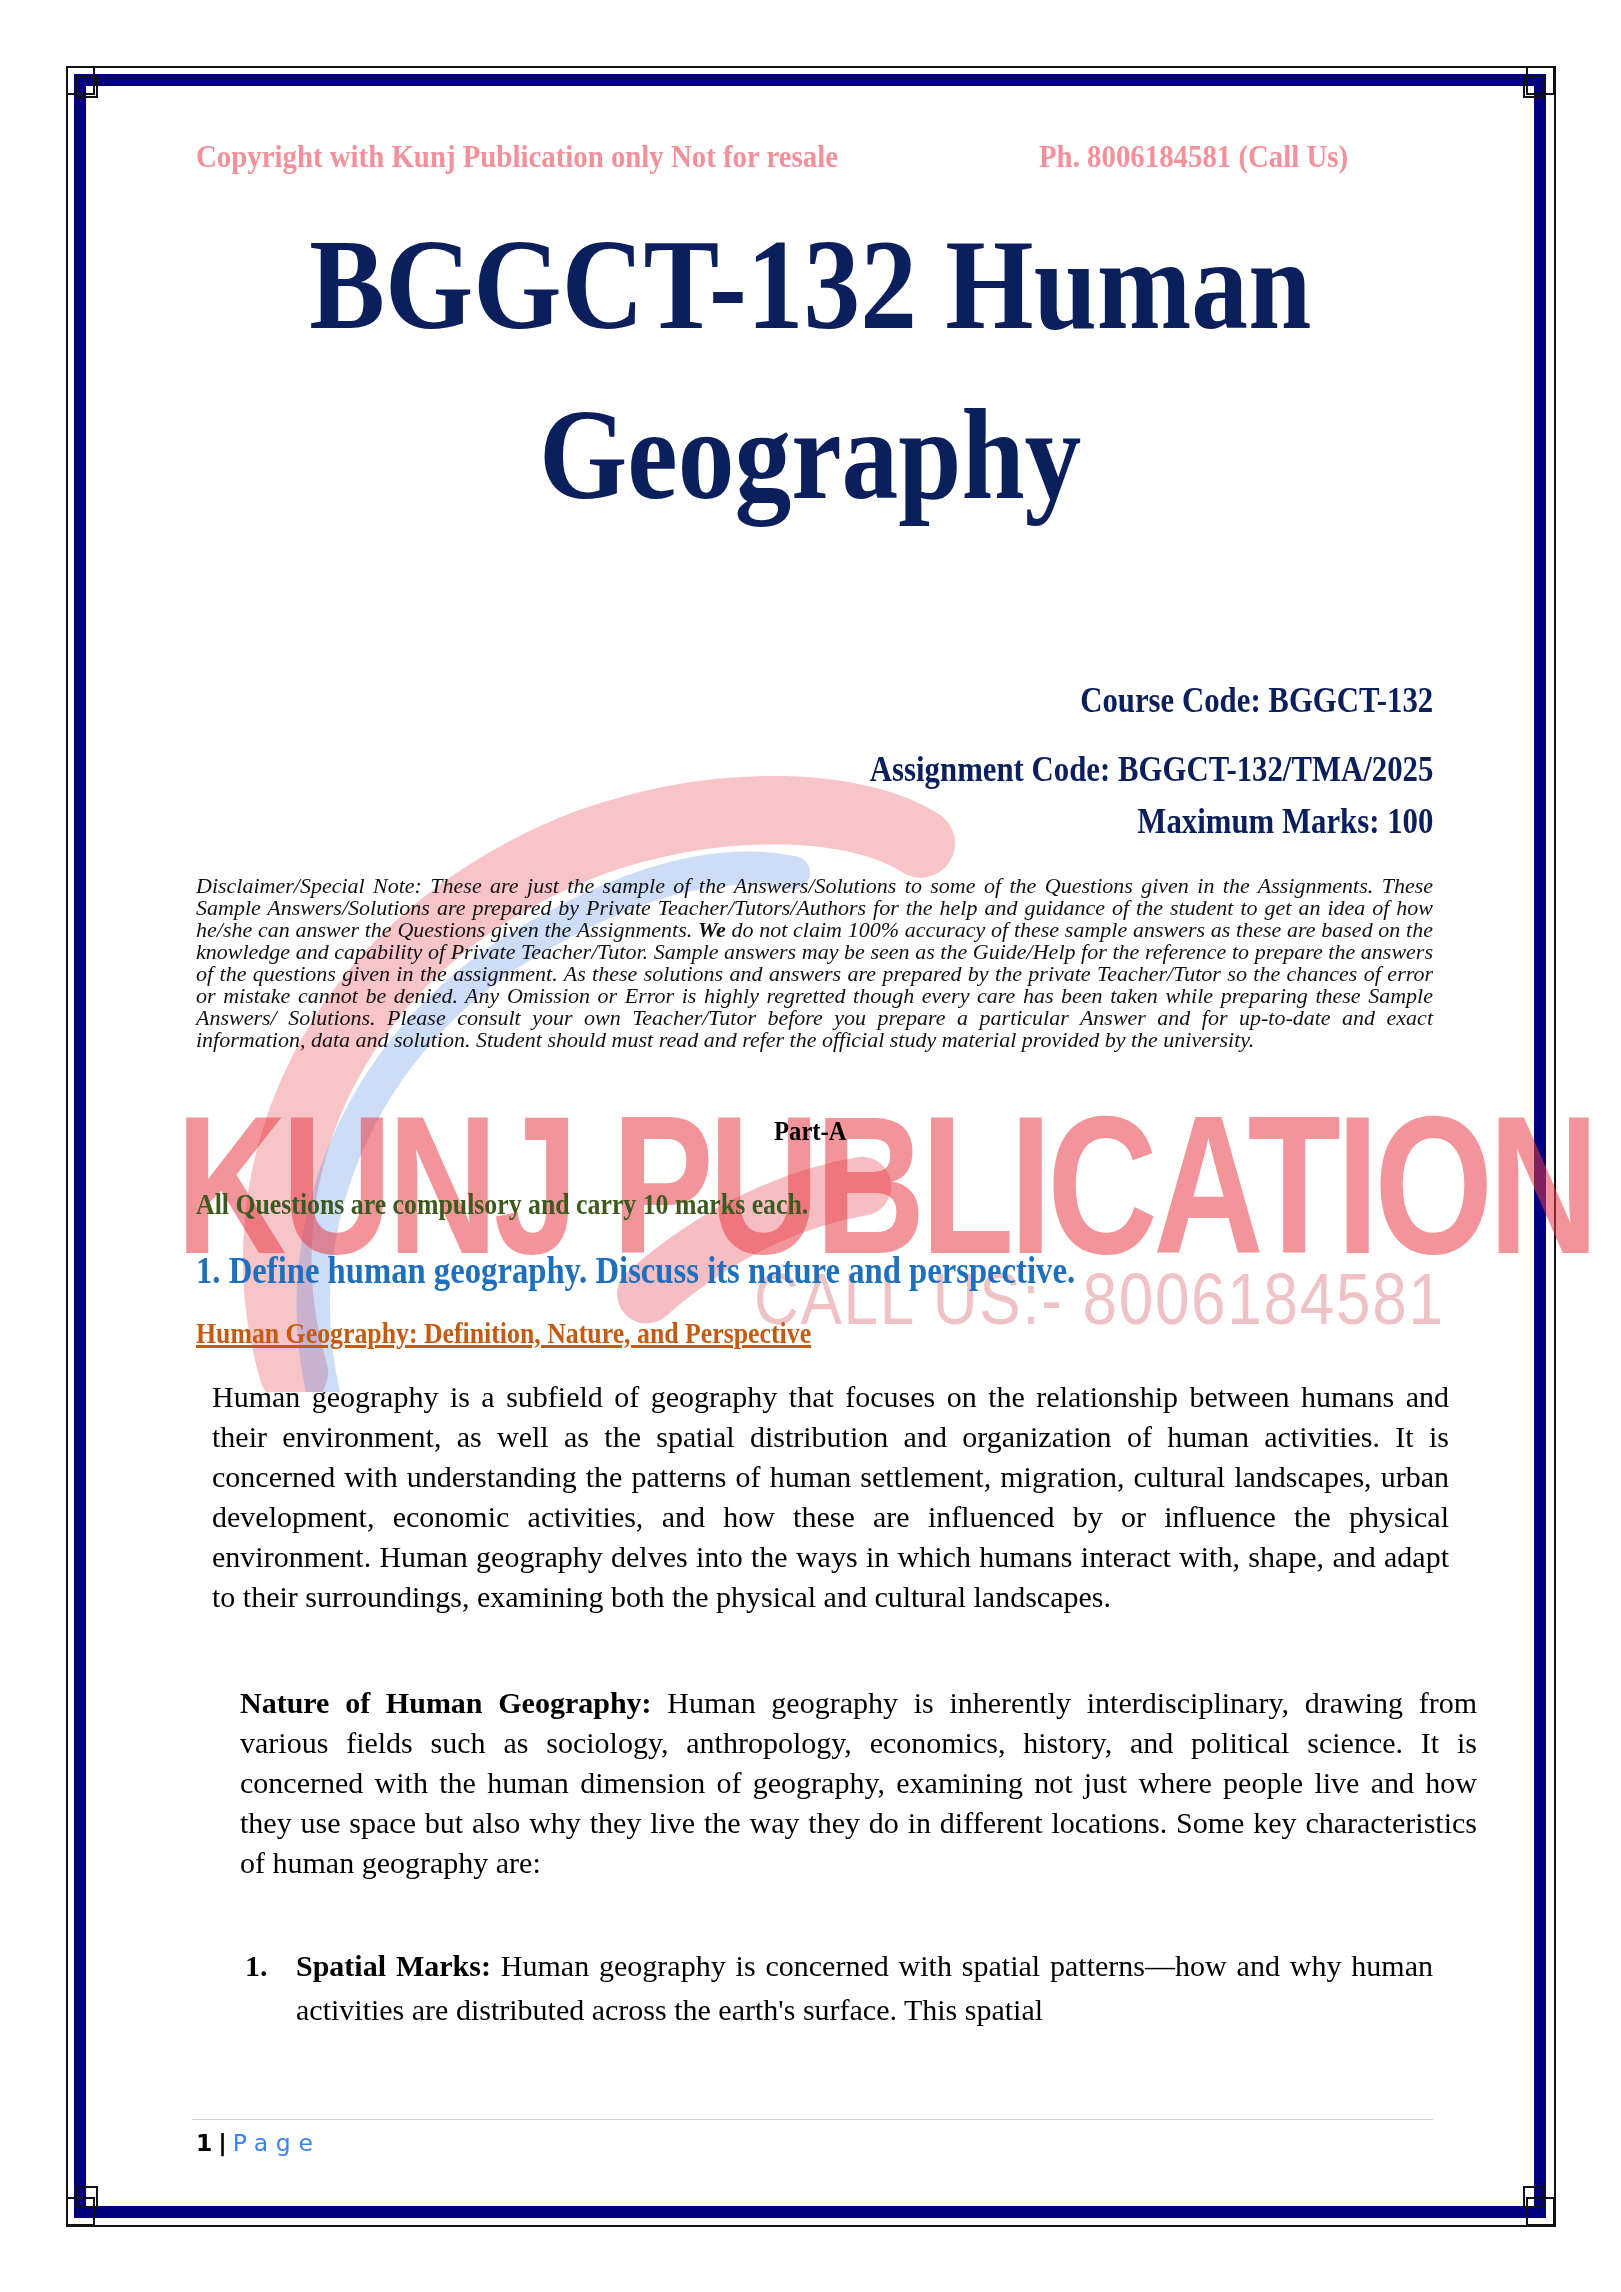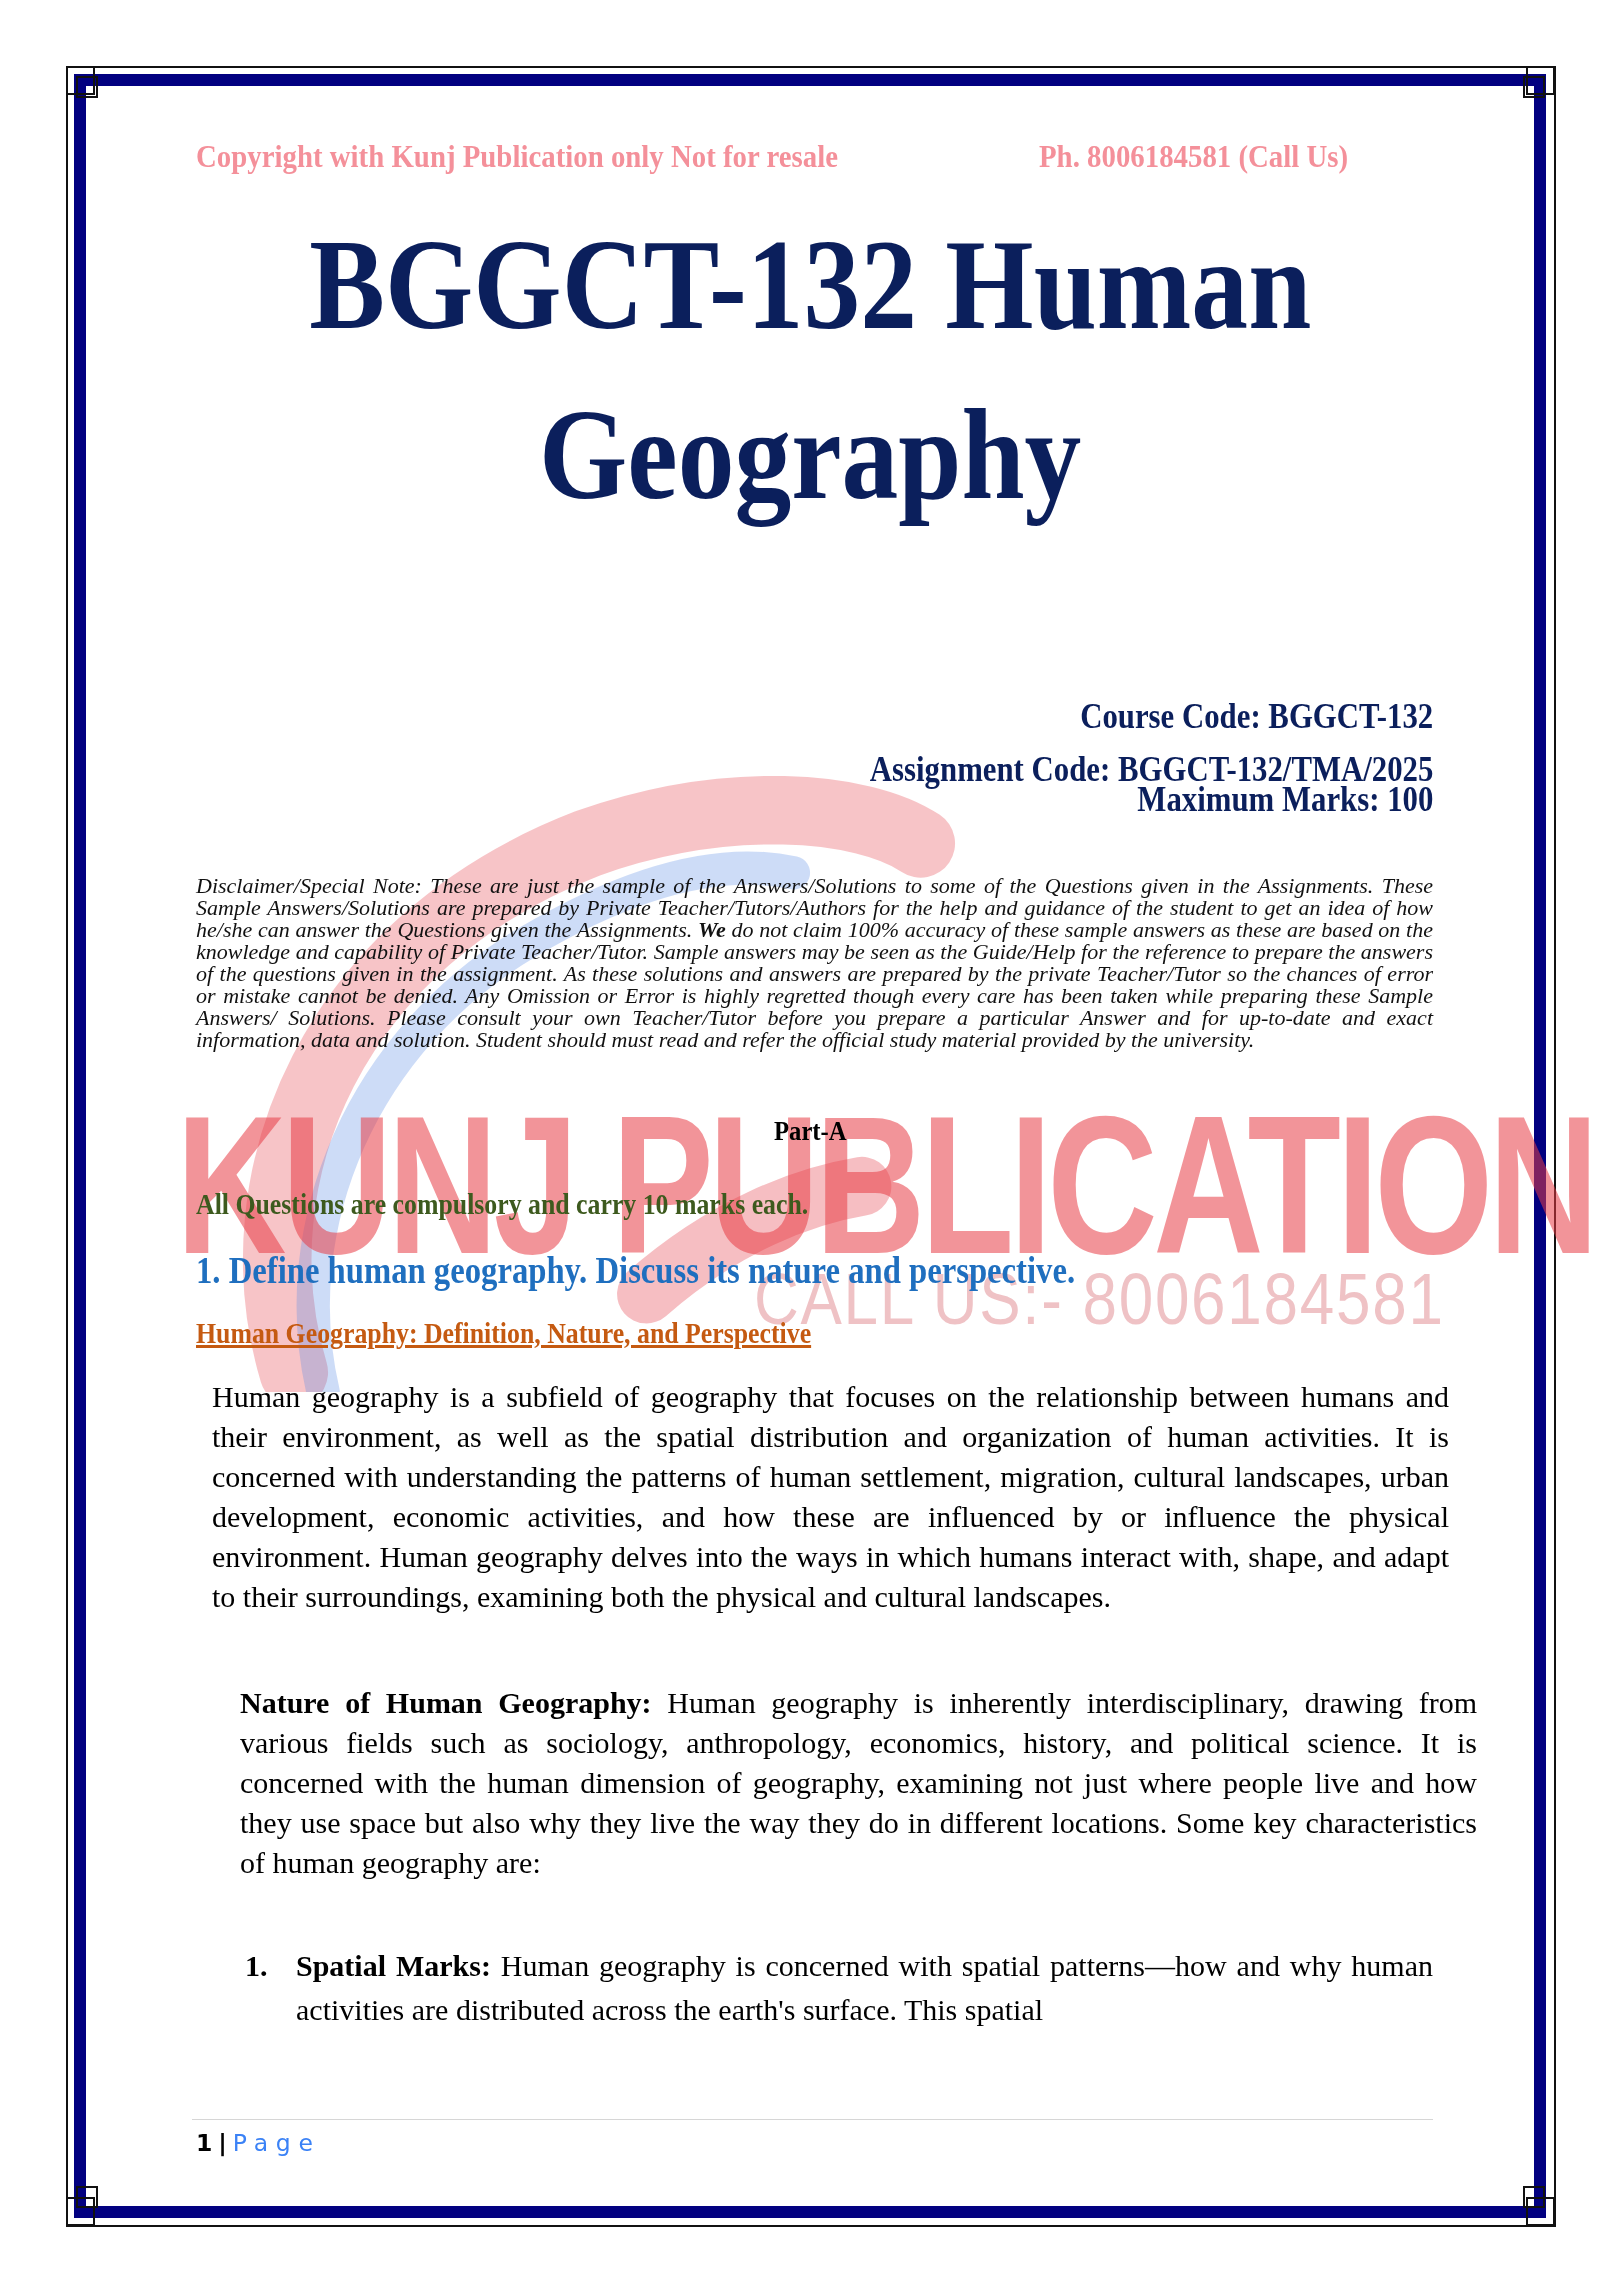--- a/index.html
+++ b/index.html
@@ -16,23 +16,23 @@
   .sq { display:inline-block; transform-origin:left top; white-space:nowrap; }
 
   .copyright { position:absolute; left:196px; top:139px; width:1237px; font-weight:bold; font-size:31px; color:#f4909a; white-space:nowrap; }
   .copyright .ph { position:absolute; left:843px; top:0; }
 
   .title { position:absolute; left:0; width:1621px; text-align:center; font-weight:bold; color:#0b1f5c; font-size:129px; line-height:1; white-space:nowrap; }
   .title.l1 { top:220px; }
   .title.l2 { top:390px; }
 
   .meta { position:absolute; right:188px; text-align:right; font-weight:bold; color:#0b1f5c; font-size:35px; white-space:nowrap; }
-  .meta.m1 { top:697px;font-family:Liberation Serif, serif; }
+  .meta.m1 { top:681px;font-family:Liberation Serif, serif; }
   .meta.m2 { top:750px; }
-  .meta.m3 { top:780px; }
+  .meta.m3 { top:802px; }
 
   .disclaimer { position:absolute; left:196px; top:875px; width:1237px; font-style:italic; font-size:22px; line-height:22px; text-align:justify; color:#111; }
   .disclaimer b { font-weight:bold; }
 
   .part { position:absolute; left:0; width:1621px; text-align:center; top:1116px; font-weight:bold; font-size:27.4px; }
   .instr { position:absolute; left:196px; top:1187px; font-weight:bold; font-size:30px; color:#3d5a1e; white-space:nowrap; }
   .question { position:absolute; left:196px; top:1248px; font-weight:bold; font-size:38px; color:#1f6fbf; white-space:nowrap; }
   .heading { position:absolute; left:196px; top:1316px; font-weight:bold; font-size:30px; color:#c55a11; text-decoration:underline; white-space:nowrap; }
 
   .body { position:absolute; left:212px; width:1237px; font-size:30px; line-height:40px; text-align:justify; text-align-last:left; }

